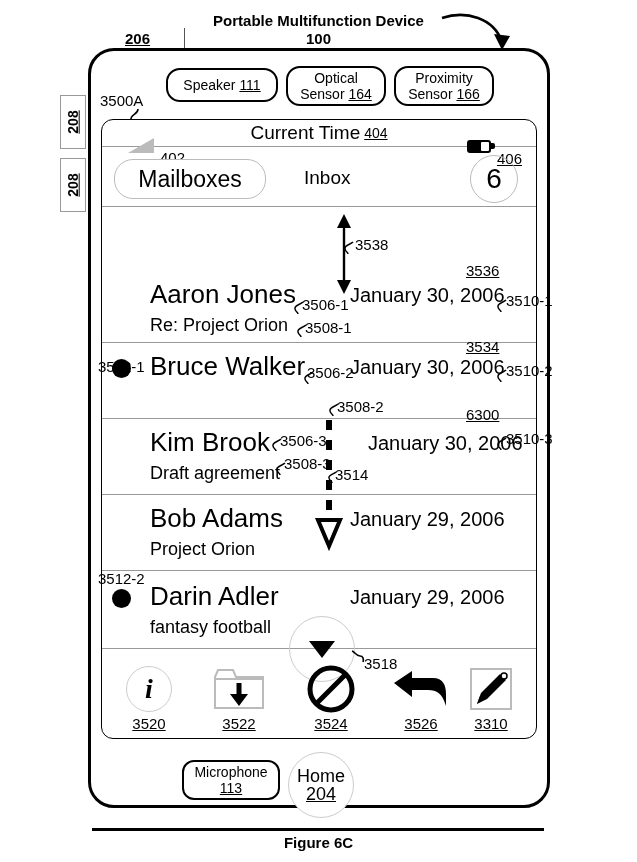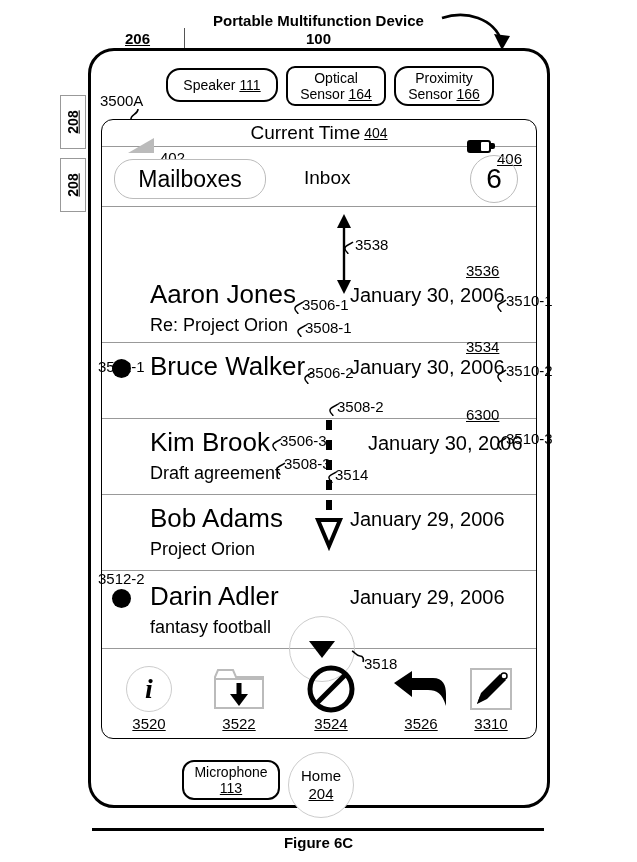--- a/index.html
+++ b/index.html
@@ -42,21 +42,21 @@
   #ref-3500A{left:100px;top:92px;font-size:15px;}
   #sq-3500A{left:126px;top:108px;}
 
   
   .pill{
     border:2px solid #000;border-radius:14px;background:#fff;
     display:flex;flex-direction:column;align-items:center;justify-content:center;
     font-size:14px;line-height:16px;text-align:center;box-sizing:border-box;
   }
   #speaker{left:166px;top:68px;width:112px;height:34px;}
-  #optical{left:286px;top:66px;width:100px;height:40px;border-radius:9px;}
+  #optical{left:286px;top:66px;width:100px;height:40px;}
   #proximity{left:394px;top:66px;width:100px;height:40px;}
   .pill u{text-decoration:underline;}
 
   
   #screen{
     left:101px;top:119px;width:436px;height:620px;
     border:1.5px solid #000;border-radius:12px;background:#fff;box-sizing:border-box;overflow:hidden;
   }
 
   
@@ -103,21 +103,21 @@
 
   #scrollind{position:absolute;left:187px;top:-22px;width:64px;height:64px;border-radius:50%;border:1px solid #ccc;}
   #scrollind i{position:absolute;left:19px;top:24px;width:0;height:0;border-left:13px solid transparent;border-right:13px solid transparent;border-top:17px solid #000;}
 
   .i-circle{width:44px;height:44px;border-radius:50%;border:1px solid #ccc;display:flex;align-items:center;justify-content:center;font-style:italic;font-weight:bold;font-size:28px;font-family:"Liberation Serif",serif;}
 
   
   #microphone{left:182px;top:760px;width:98px;height:40px;border-radius:12px;}
   #home{
     left:288px;top:752px;width:64px;height:64px;border-radius:50%;border:1.5px solid #ccc;background:#fff;
-    display:flex;flex-direction:column;align-items:center;justify-content:center;font-size:15px;line-height:18px;
+    display:flex;flex-direction:column;align-items:center;justify-content:center;font-size:18px;line-height:18px;
   }
   #rule{left:92px;top:828px;width:452px;height:3px;background:#000;}
   #fig-caption{left:0;top:834px;width:637px;text-align:center;font-size:15px;font-weight:bold;}
 
   
   .cal{position:absolute;font-size:15px;white-space:nowrap;}
   .cal.u{text-decoration:underline;}
   svg{overflow:visible;}
 </style>
 </head>

